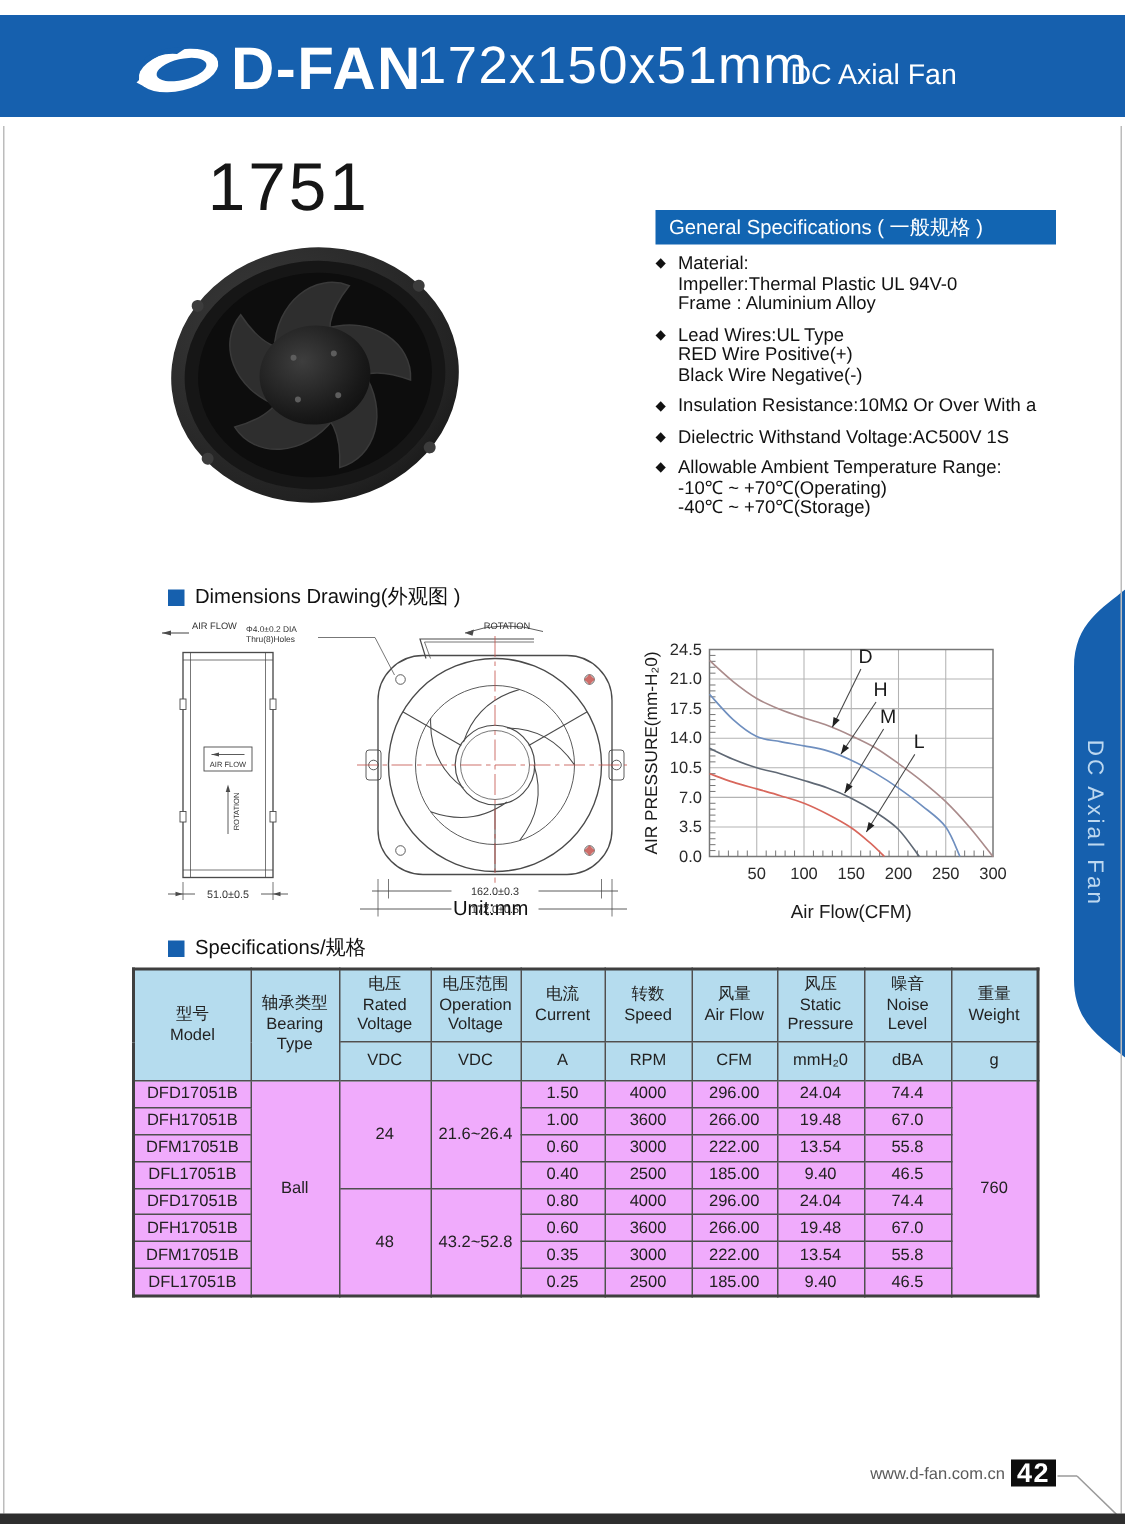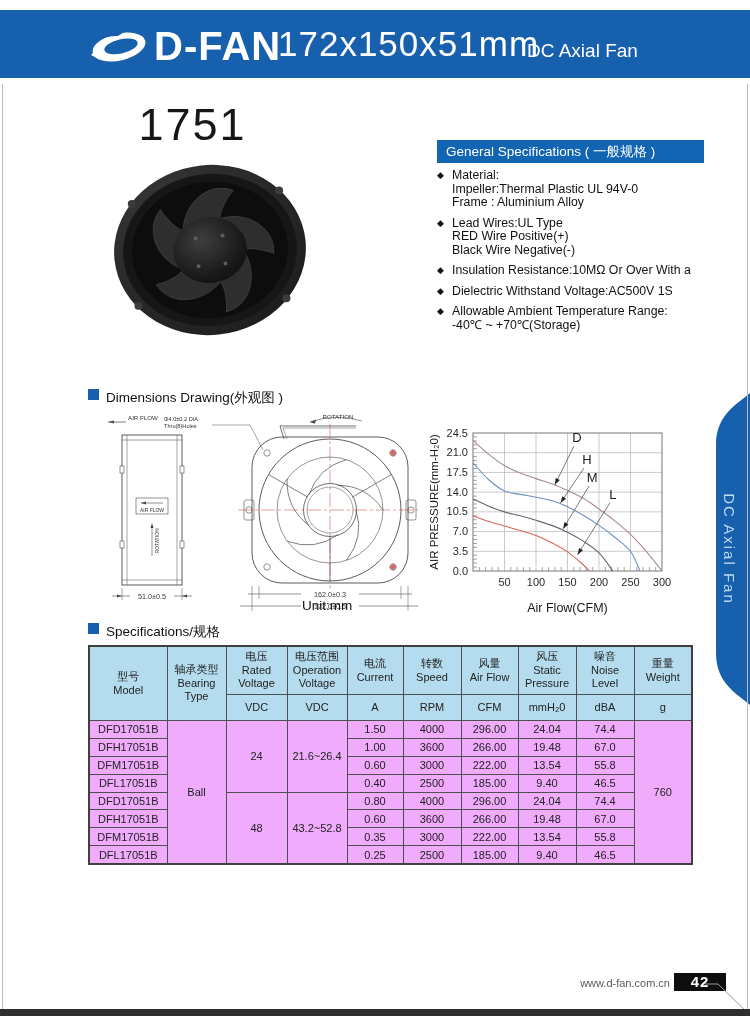--- a/index.html
+++ b/index.html
@@ -15,21 +15,21 @@
   .model-no{position:absolute;left:120px;top:99px;width:145px;text-align:center;
             font-size:45px;letter-spacing:2px;color:#161616;}
   
   .gs-title{position:absolute;left:437px;top:140px;width:258px;height:23px;background:#1265b2;
             color:#ffffff;font-size:13.5px;line-height:23px;padding-left:9px;box-sizing:content-box;}
   .gs-list{position:absolute;left:437px;top:169px;width:280px;}
   .gs-item{position:relative;padding-left:15px;margin-bottom:7px;}
   .diamond{position:absolute;left:0;top:1px;font-size:9px;color:#111;}
   .gs-line{font-size:12.3px;line-height:13.5px;color:#111;}
   
-  .sec-h{position:absolute;display:flex;align-items:flex-start;gap:7px;font-size:13.5px;color:#111;}
+  .sec-h{position:absolute;display:flex;align-items:center;gap:7px;font-size:13.5px;color:#111;margin-left:24px;}
   .sq{width:11px;height:11px;background:#1660ae;display:inline-block;}
   .dim-h{left:88px;top:389px;}
   .cur-h{left:437px;top:389px;}
   .spec-h{left:88px;top:623px;}
   .unit-label{position:absolute;left:302px;top:598px;font-size:13.5px;color:#111;}
   
   .chart{position:absolute;left:428px;top:412px;width:270px;height:205px;}
   
   table.spec{position:absolute;left:88px;top:645px;border-collapse:collapse;table-layout:fixed;width:603px;
              font-size:11px;color:#222;}
@@ -38,22 +38,22 @@
   table.spec th{background:#b5dcee;font-weight:400;line-height:1.22;}
   table.spec tr.h1 th{height:47px;}
   table.spec tr.h2 th{height:25px;}
   table.spec tbody td{height:16.9px;background:#f0abfc;}
   
   .side-tab{position:absolute;right:0;top:393px;width:46px;height:312px;}
   .side-tab span{position:absolute;left:17px;top:50%;transform:translateY(-50%);
       writing-mode:vertical-rl;color:#bdd8f0;font-size:15px;letter-spacing:2px;white-space:nowrap;}
   
   .site{position:absolute;left:520px;top:977px;width:150px;text-align:right;font-size:11px;color:#5a5a5a;}
-  .pageno{position:absolute;left:674px;top:973px;width:52px;height:18px;background:#0d0d0d;color:#fff;
-          font-size:15px;font-weight:bold;text-align:center;line-height:18px;letter-spacing:1px;}
+  .pageno{position:absolute;left:674px;top:973px;width:30px;height:18px;background:#0d0d0d;color:#fff;
+          font-size:18px;font-weight:bold;text-align:center;line-height:18px;letter-spacing:1px;}
   .fold{position:absolute;left:704px;top:975px;}
   
   .edge-left{position:absolute;left:2px;top:84px;height:925px;width:1px;background:#bcbcbc;}
   .edge-right{position:absolute;left:747px;top:84px;height:925px;width:1px;background:#bcbcbc;}
   .edge-bottom{position:absolute;left:0;top:1009px;width:750px;height:7px;background:#2e2e2e;}
   svg text{font-family:"Liberation Sans", sans-serif;}
 </style>
 </head>
 <body>
 
@@ -138,20 +138,21 @@
       <div class="gs-item">
         <span class="diamond">◆</span>
         <div>
           <div class="gs-line">Dielectric Withstand Voltage:AC500V 1S</div>
         </div>
       </div>
       <div class="gs-item">
         <span class="diamond">◆</span>
         <div>
           <div class="gs-line">Allowable Ambient Temperature Range:</div>
+          <div class="gs-line">-10℃ ~ +70℃(Operating)</div>
           <div class="gs-line">-40℃ ~ +70℃(Storage)</div>
         </div>
       </div>
     </div>
 
   <div class="sec-h dim-h">
     <span class="sq"></span>
     <span>Dimensions Drawing(外观图 )</span>
   </div>
 

